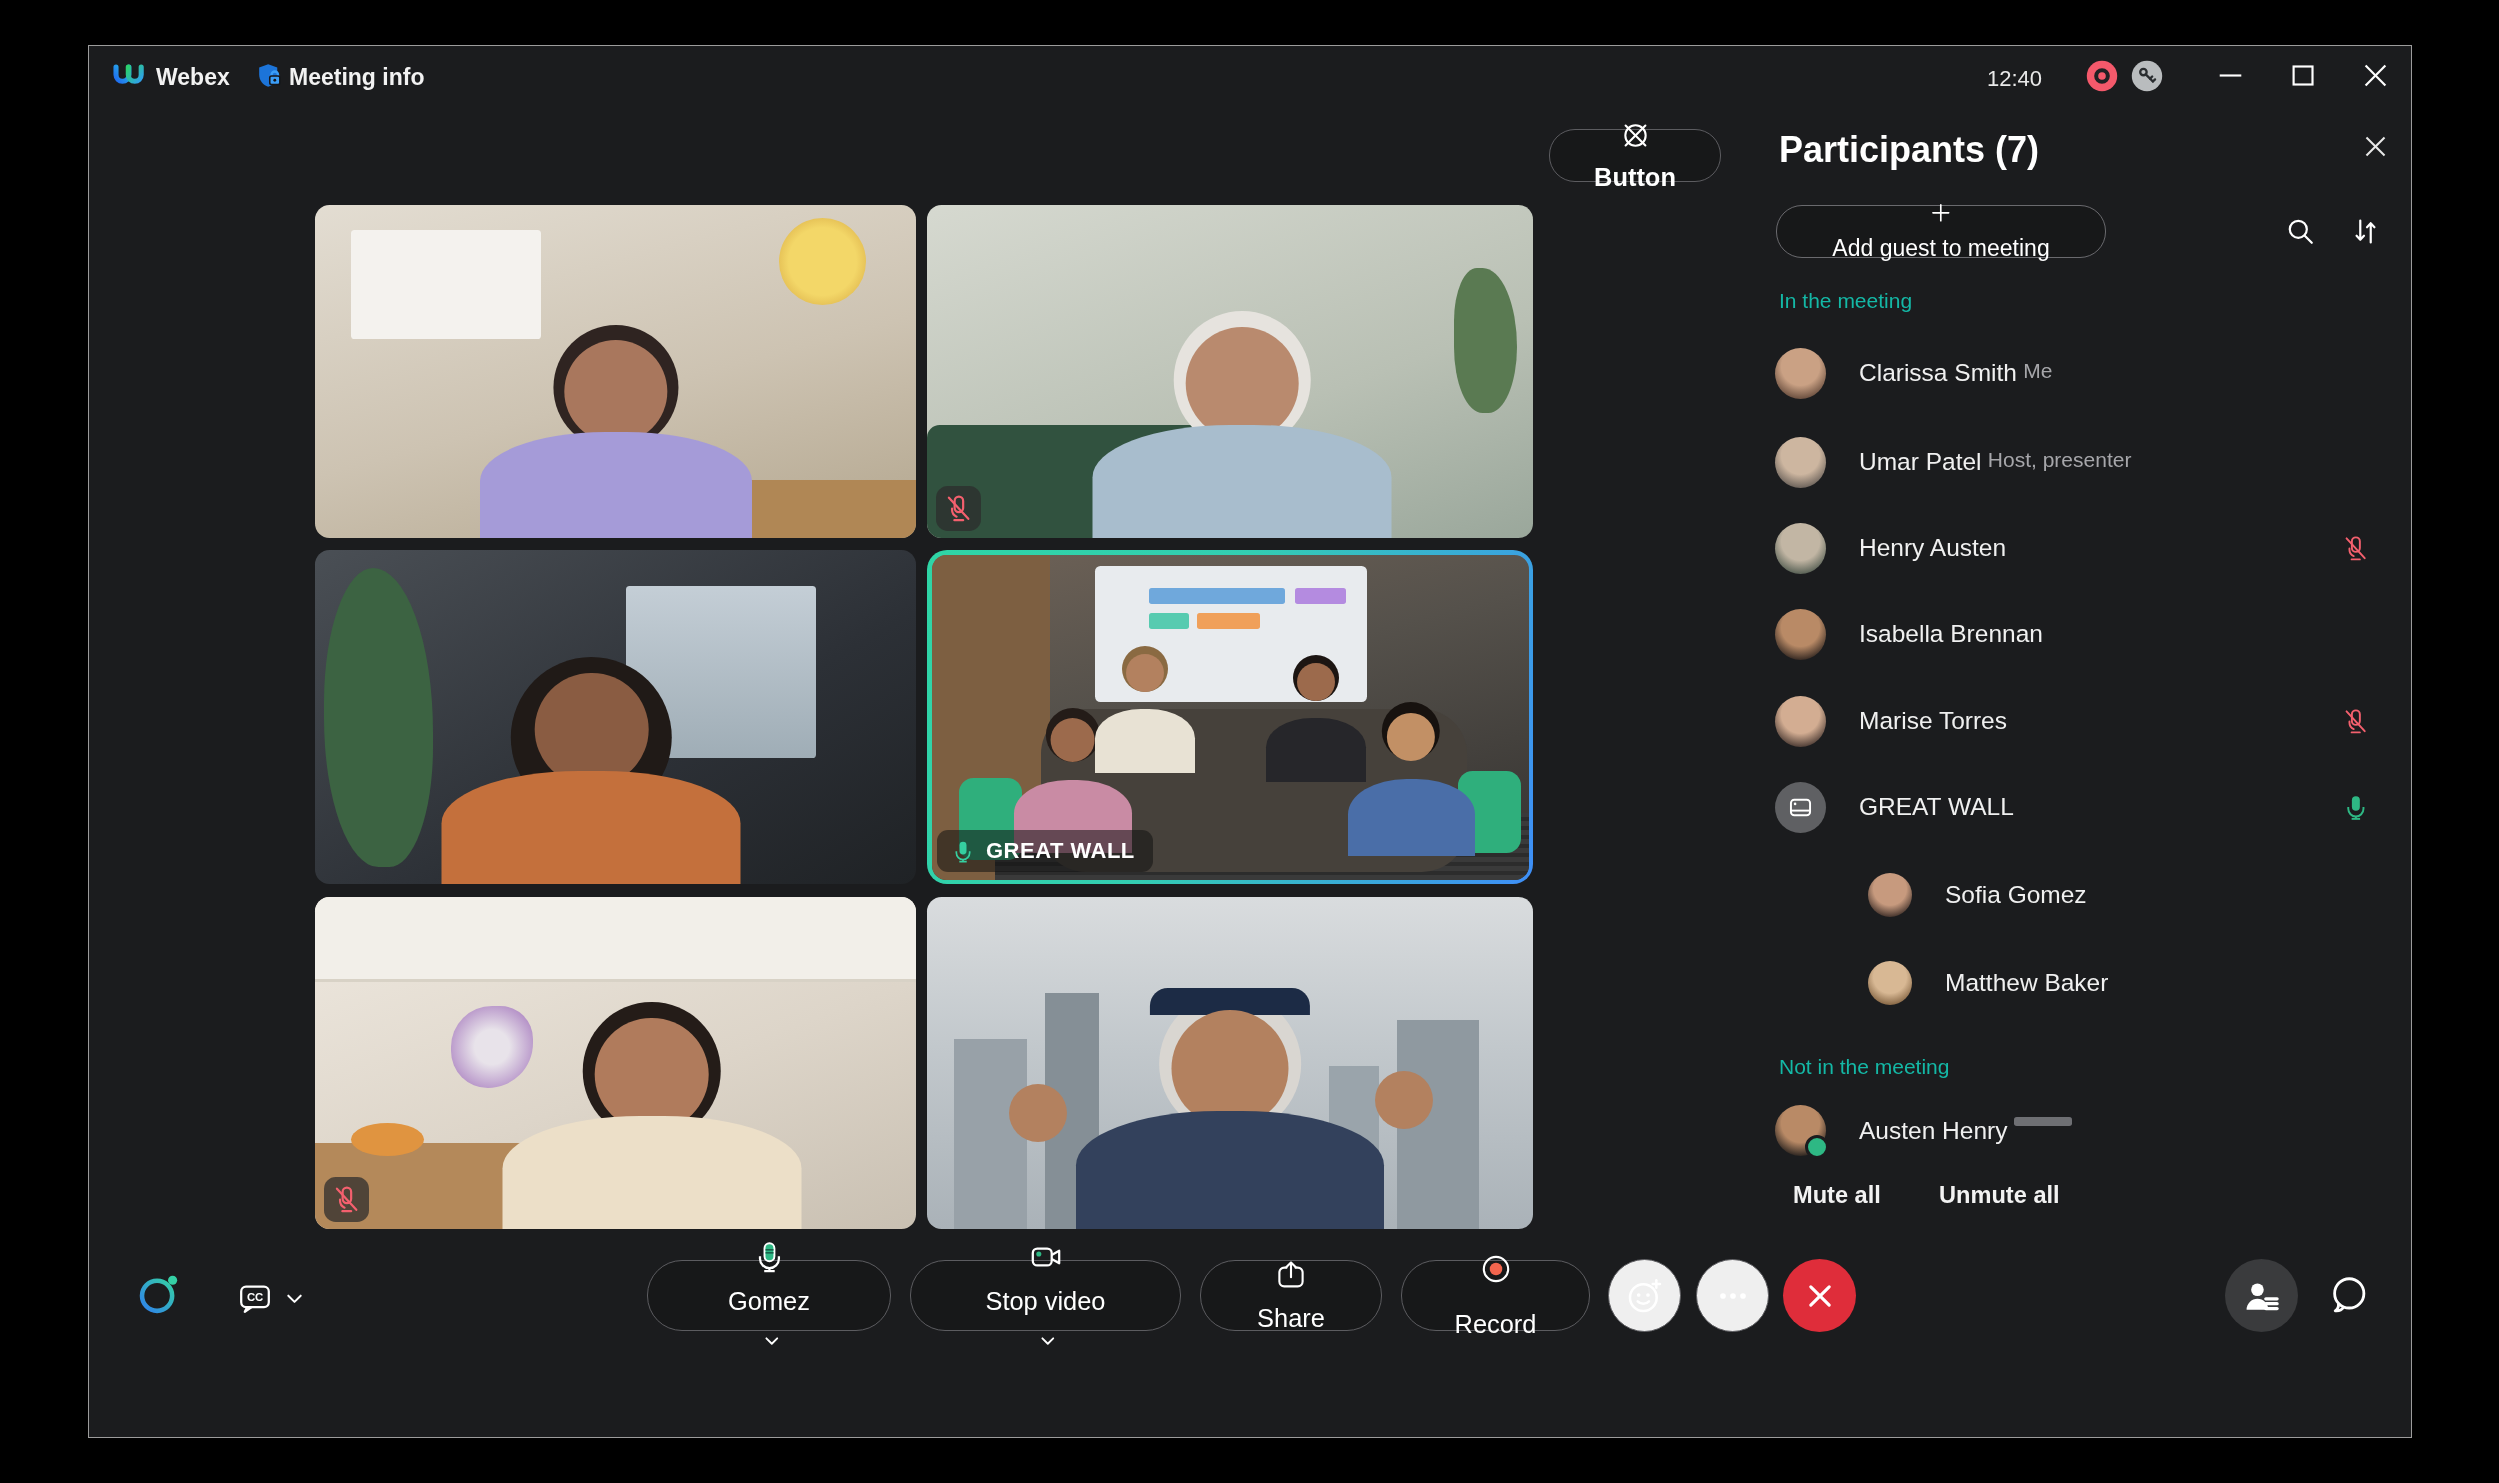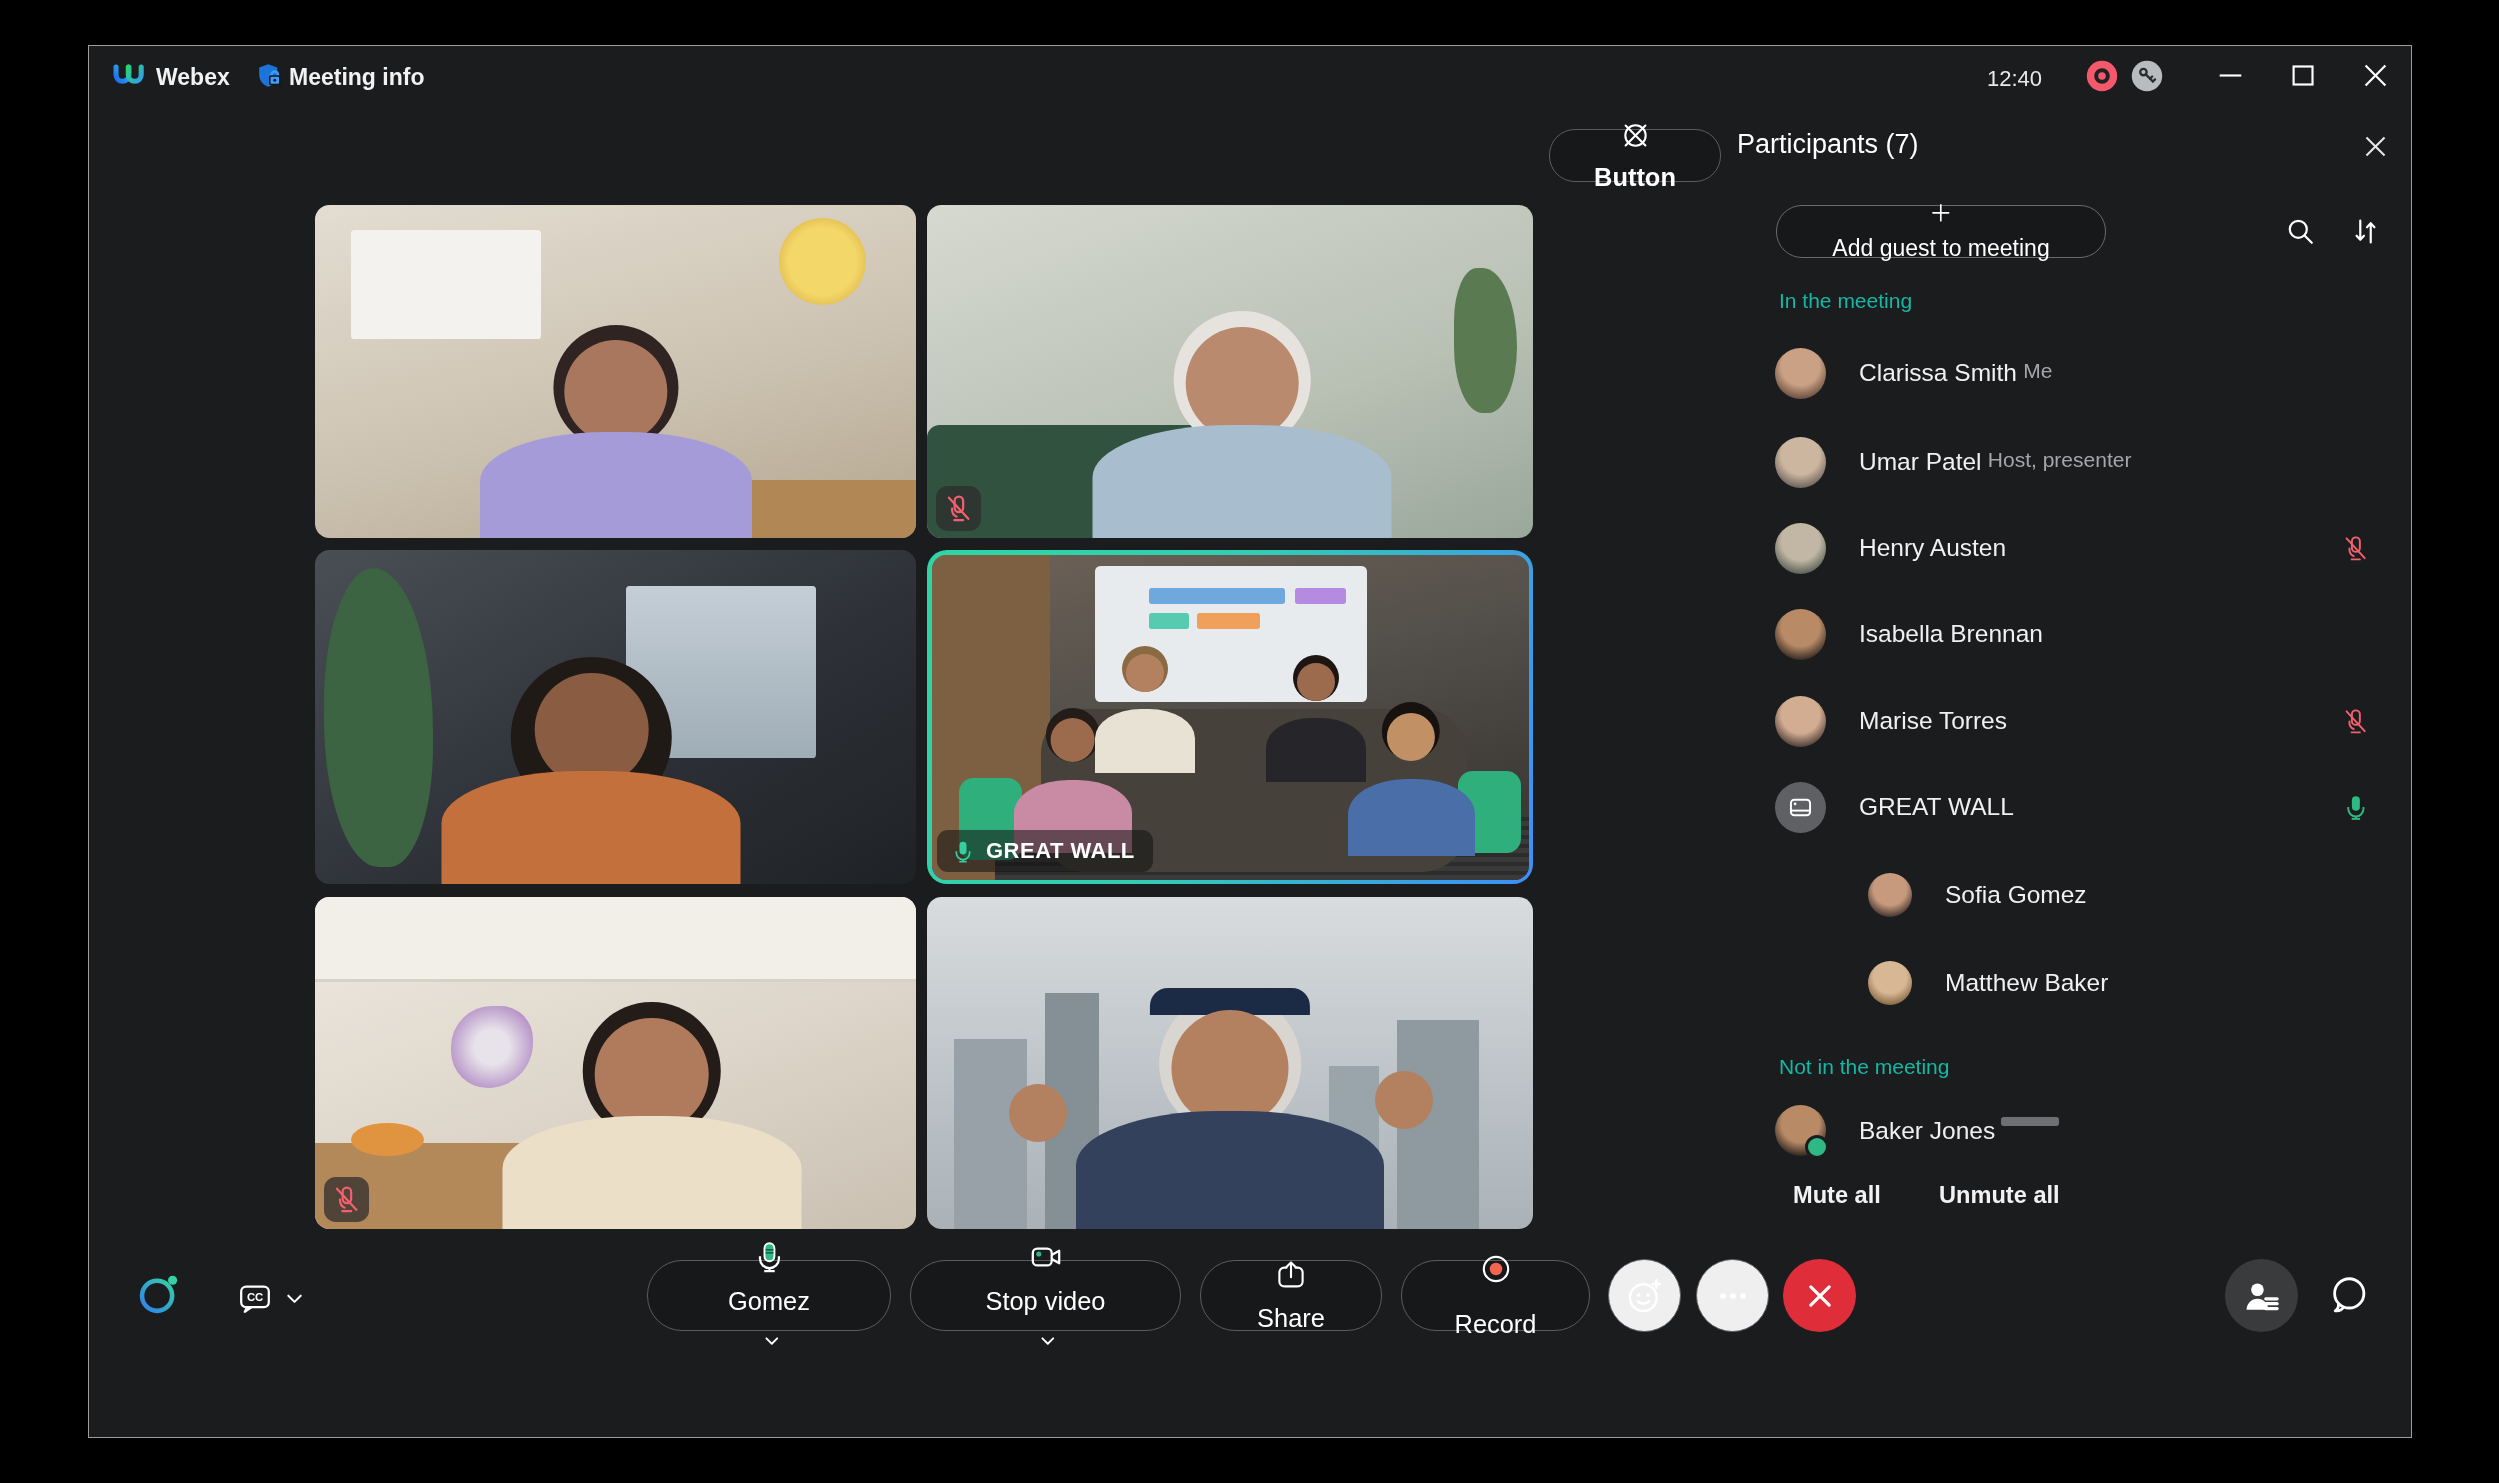--- a/index.html
+++ b/index.html
@@ -24,21 +24,21 @@
   .person .torso{position:absolute;left:0;bottom:0;width:100%;height:50%;border-radius:46% 46% 0 0;}
   .mutebadge{position:absolute;left:9px;bottom:7.3px;width:45px;height:45px;border-radius:11.8px;
      background:rgba(44,44,44,.74);display:flex;align-items:center;justify-content:center;}
   .tile-label{position:absolute;left:5.4px;bottom:7.3px;height:42px;display:flex;align-items:center;gap:11px;
      padding:0 18px 0 12.7px;background:rgba(18,18,18,.55);border-radius:11px;font-size:22px;font-weight:700;letter-spacing:0.5px;}
   
   .pill{display:flex;align-items:center;justify-content:center;box-sizing:border-box;
         border:1.8px solid #5c5c60;border-radius:35px;background:rgba(18,18,18,.35);color:#fff;cursor:pointer;flex-direction:column;}
   .stage-btn{position:absolute;left:1460px;top:83px;width:172px;height:53px;border-radius:26px;gap:11px;font-size:25.4px;font-weight:600;}
   
-  .panel-title{position:absolute;left:1648px;top:83px;font-size:27px;font-weight:400;}
+  .panel-title{position:absolute;left:1690px;top:83px;font-size:36px;font-weight:700;}
   .addguest{position:absolute;left:1687px;top:159px;width:330px;height:53px;border-radius:26px;gap:11px;font-size:23px;font-weight:400;border-color:#6a6a6e;}
   .section{position:absolute;left:1690px;font-size:21px;color:#14b8a6;}
   .prow{position:absolute;left:1686px;width:639px;height:86px;display:flex;align-items:center;gap:33px;cursor:pointer;}
   .pavatar{width:51px;height:51px;border-radius:50%;flex:0 0 auto;position:relative;
            background:radial-gradient(circle at 50% 36%,var(--a) 0 46%,var(--b) 78%);}
   .pavatar.small{width:44px;height:44px;}
   .ptext{display:flex;gap:6.3px;}
   .pname{font-size:24.5px;color:#f0f0f0;}
   .psub{font-size:21px;color:#a6a6aa;}
   .pmic{margin-left:auto;margin-right:44px;}
@@ -386,21 +386,21 @@
     <div class="pname">Matthew Baker</div>
   </div>
 
   <div class="section" style="top:1009px;">Not in the meeting</div>
 
   <div class="prow" style="top:1048px;height:73px;">
     <div class="pavatar" style="--a:#b98a66;--b:#332a24;">
       <span class="presence"></span>
     </div>
     <div class="ptext">
-      <div class="pname">Baker Jones</div>
+      <div class="pname">Austen Henry</div>
       <div class="sub-bar"></div>
     </div>
   </div>
 
   <div class="footer-btn" style="left:1704px;">Mute all</div>
   <div class="footer-btn" style="left:1850px;">Unmute all</div>
 
   <div class="abs" style="left:48px;top:1227px;cursor:pointer;">
     <svg class="icon" width="42" height="42" viewBox="0 0 46 46">
       <defs>

